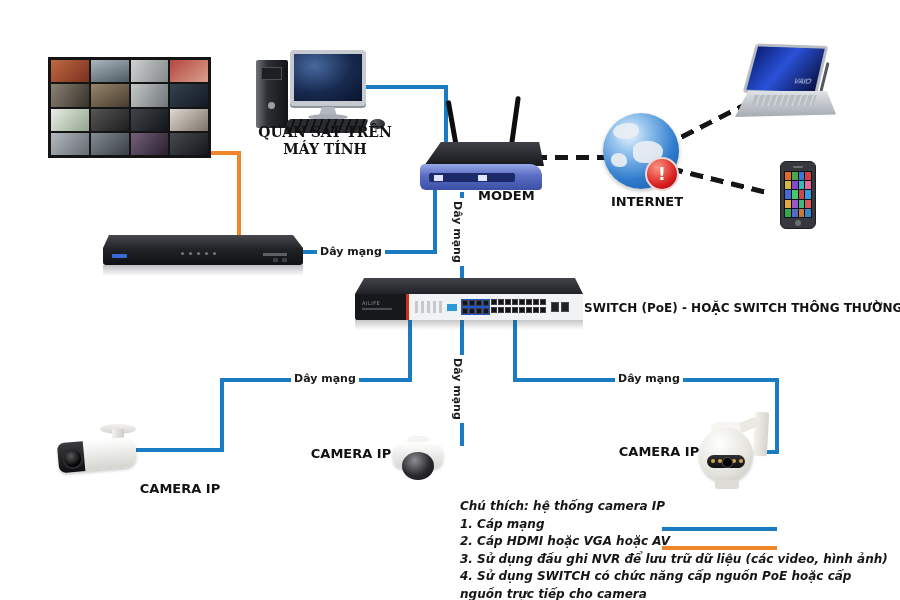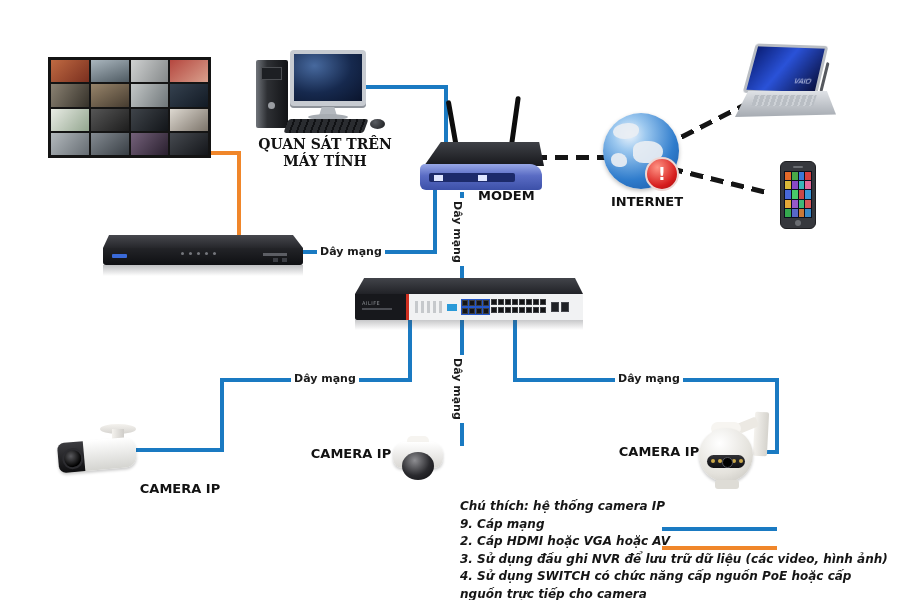--- a/index.html
+++ b/index.html
@@ -255,21 +255,21 @@
     <div class="bay"></div>
       <div class="pwr"></div>
   </div>
   <div class="abs pcmon">
       <div class="scr"></div>
     </div>
   <div class="abs pcstand"></div>
   <div class="abs pcbase"></div>
   <div class="abs kbd"></div>
   <div class="abs mouse"></div>
-  <div class="dev-label serif-label" style="left:240px;top:136px;width:170px;">QUAN SÁT TRÊN MÁY TÍNH</div>
+  <div class="dev-label serif-label" style="left:240px;top:124px;width:170px;">QUAN SÁT TRÊN MÁY TÍNH</div>
 
   <div class="abs modem">
     <div class="ant" style="left:30px;top:4px;height:50px;transform:rotate(-10deg);"></div>
     <div class="ant" style="left:92px;top:0;height:56px;transform:rotate(8deg);"></div>
     <div class="modem-top"></div>
     <div class="modem-front">
       <div class="strip"></div>
       <div class="prt" style="left:14px;"></div>
       <div class="prt" style="left:58px;"></div>
     </div>
@@ -391,20 +391,21 @@
             </div>
         </div>
         <div class="sfp">
             <b></b>
             <b></b>
           </div>
       </div>
     </div>
     <div class="sw-refl"></div>
   </div>
+  <div class="dev-label" style="left:584px;top:301px;width:312px;text-align:left;font-size:12px;white-space:nowrap;">SWITCH (PoE) - HOẶC SWITCH THÔNG THƯỜNG</div>
 
   <div class="abs bullet">
     <div class="b-plate"></div>
       <div class="b-stem"></div>
     <div class="b-body">
         <div class="b-face">
           <div class="b-lens"></div>
         </div>
       </div>
   </div>
@@ -426,21 +427,21 @@
           <div class="led"></div>
           <div class="lens"></div>
         </div>
       </div>
     <div class="p-foot"></div>
   </div>
   <div class="dev-label" style="left:614px;top:444px;width:90px;">CAMERA IP</div>
 
   <div class="abs legend">
     <div>Chú thích: hệ thống camera IP</div>
-    <div>9. Cáp mạng</div>
+    <div>1. Cáp mạng</div>
     <div>2. Cáp HDMI hoặc VGA hoặc AV</div>
     <div>3. Sử dụng đầu ghi NVR để lưu trữ dữ liệu (các video, hình ảnh)</div>
     <div>4. Sử dụng SWITCH có chức năng cấp nguồn PoE hoặc cấp nguồn trực tiếp cho camera</div>
   </div>
   <div class="swatch blue" style="left:662px;top:527px;"></div>
   <div class="swatch orange" style="left:662px;top:546px;"></div>
 
 </div>
 
 </body></html>

